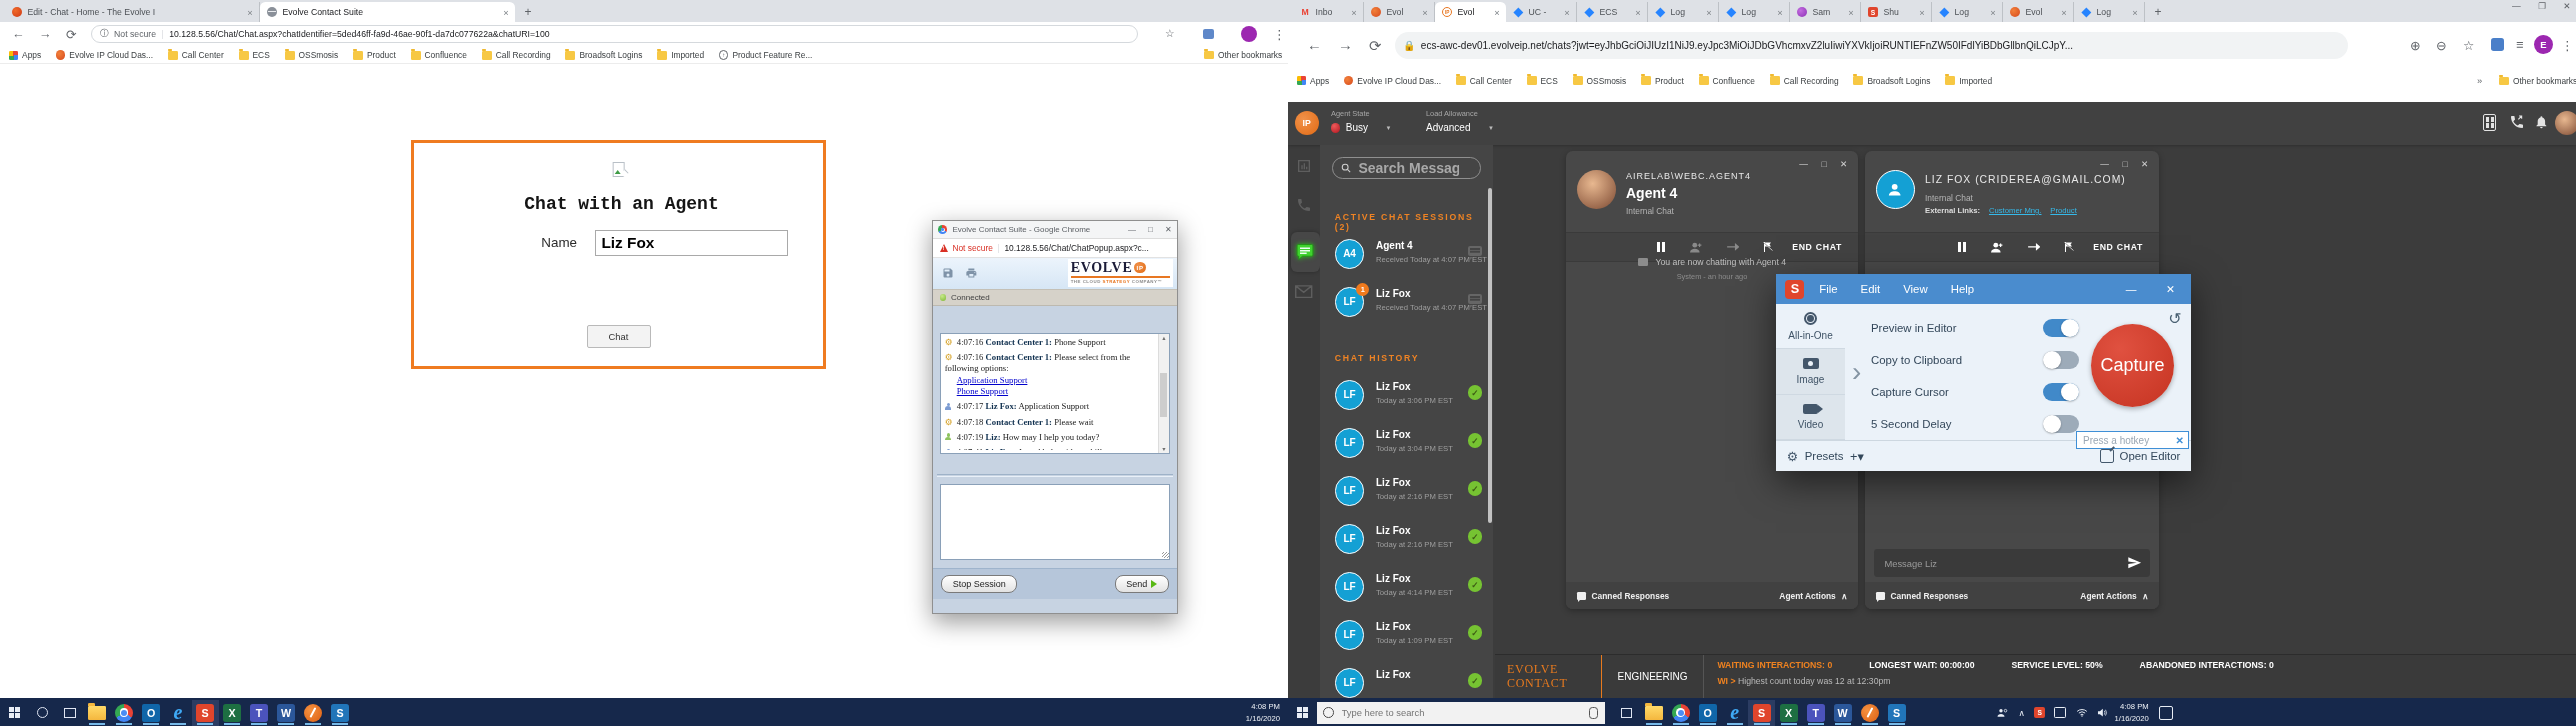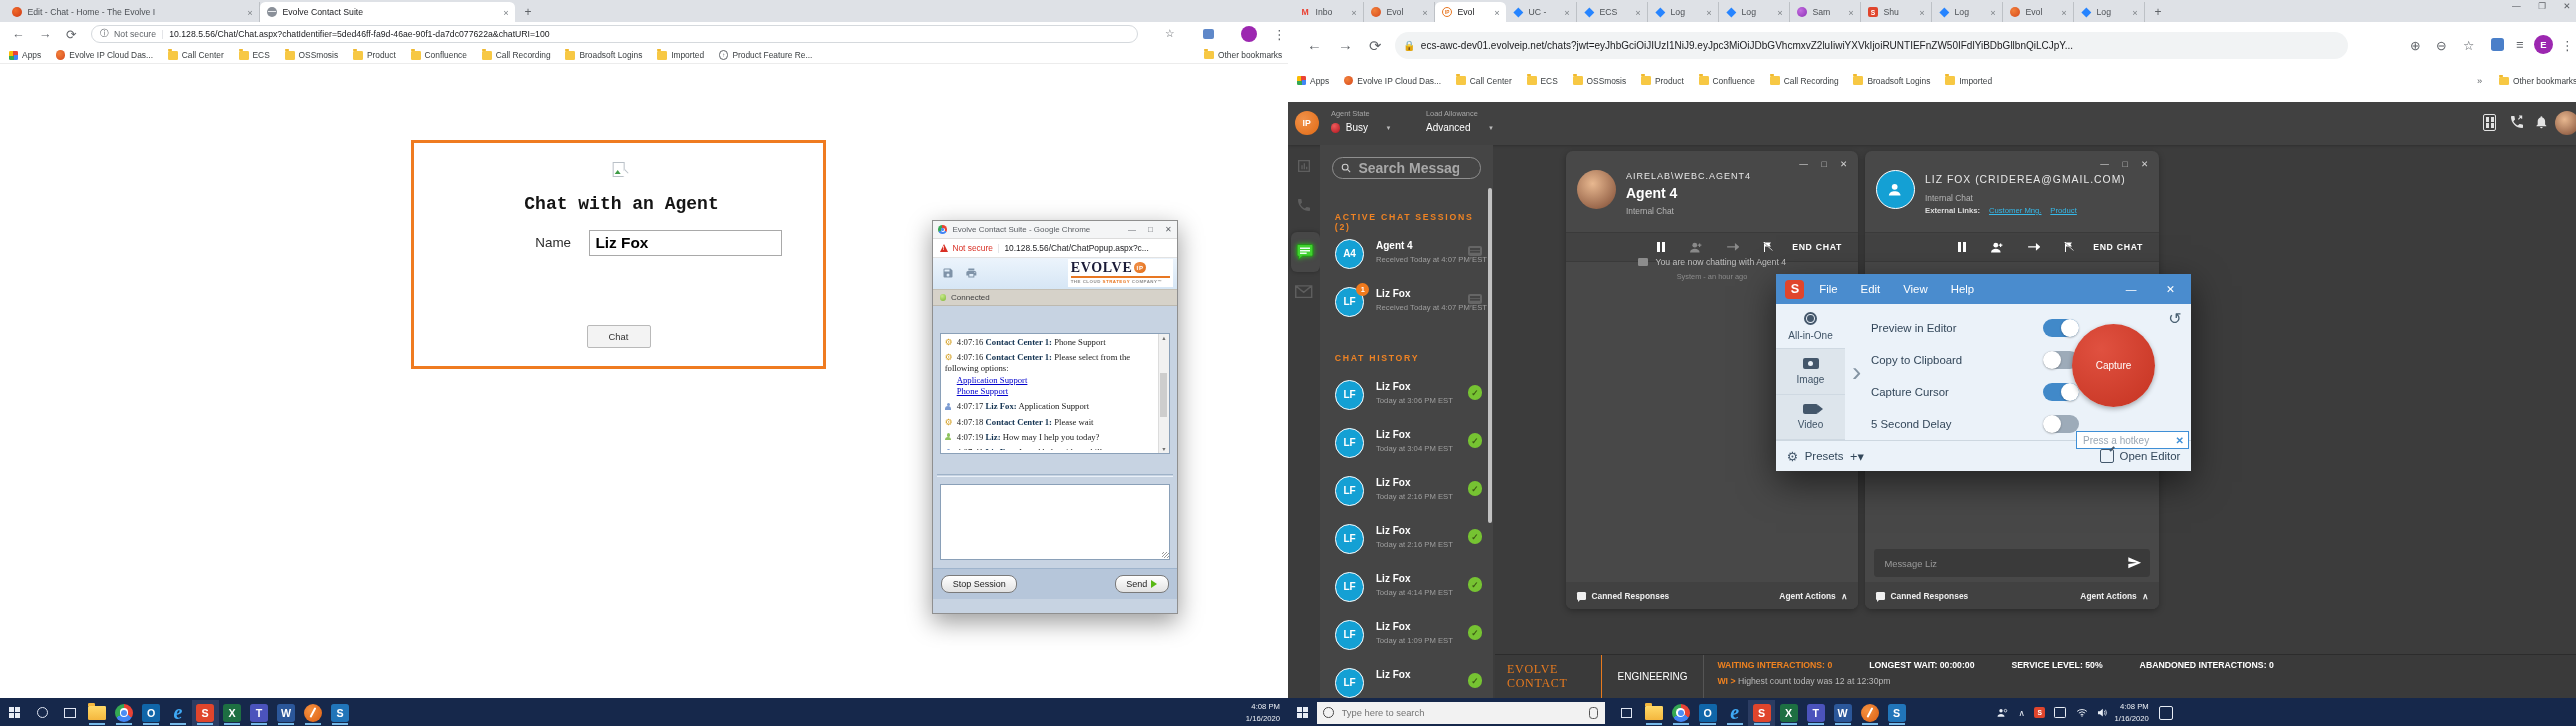--- a/index.html
+++ b/index.html
@@ -46,21 +46,21 @@
   .tabicon.snagit::after{content:"S";}
   .tabicon.globe{border-radius:50%;background:#8a9099;position:relative;}
   .tabicon.globe::after{content:"";position:absolute;left:0.7px;right:0.7px;top:4px;height:1.3px;background:#e8eaed;}
   
   .pagecontent{position:absolute;left:0;top:64px;width:1288px;height:633px;background:#fff;}
   #chatform{position:absolute;left:411px;top:76px;width:409px;height:223px;border:3.4px solid #ef7b20;background:#fff;}
   .brokenimg{position:absolute;left:50%;top:19px;transform:translateX(-50%);width:10.7px;height:13.4px;border:0.7px solid #b9c0c7;background:#fff;}
   .brokenimg::after{content:"";position:absolute;left:1.3px;bottom:2px;border-left:3.4px solid transparent;border-right:3.4px solid transparent;border-bottom:4px solid #3f9c46;}
   .brokenimg::before{content:"";position:absolute;right:-0.7px;bottom:-0.7px;width:4.7px;height:4.7px;background:#fff;border-top:0.7px solid #b9c0c7;transform:rotate(45deg);transform-origin:bottom right;}
   #chatform h1{position:absolute;top:48px;left:0;width:100%;text-align:center;margin:3px;font-size:18px;font-weight:600;color:#151515;font-family:Liberation Mono, monospace;}
-  .frow{position:absolute;left:2px;width:100%;height:28px;padding-left:27px;}
+  .frow{position:absolute;left:8px;width:100%;height:28px;padding-left:27px;}
   .frow label{position:absolute;left:54px;width:101px;text-align:right;font-size:13.4px;color:#2b2b2b;top:5.4px;}
   .frow input{position:absolute;left:173px;width:193px;height:25.5px;border:0.7px solid #a9a9a9;font-size:15.4px;font-weight:700;color:#000;padding:0 5.4px;font-family:"Liberation Sans",sans-serif;box-sizing:border-box;}
   #chatbtn{position:absolute;left:50%;transform:translateX(-50%);top:182px;width:64px;height:23px;background:#f3f3f3;border:0.7px solid #b9b9b9;border-radius:2px;font-size:9.4px;color:#333;}
   
   #popup{position:absolute;left:932px;top:156px;width:246px;height:394px;background:#c7d3e2;border:0.7px solid #8f8f8f;box-shadow:0 8px 23px rgba(0,0,0,.4);box-sizing:border-box;}
   .pop-title{height:17.4px;background:#f4f5f6;border-bottom:0.7px solid #dcdcdc;display:flex;align-items:center;padding:0 5.4px;gap:5.4px;font-size:8px;color:#5a5e63;}
   .pop-title .ctl{margin-left:auto;display:flex;gap:12px;color:#5f6368;font-size:8px;}
   .chromeball{width:8.7px;height:8.7px;border-radius:50%;background:conic-gradient(#ea4335 0 33%,#4285f4 0 66%,#34a853 0);position:relative;flex:none;}
   .chromeball::after{content:"";position:absolute;inset:2.3px;background:#fff;border-radius:50%;}
   .chromeball::before{content:"";position:absolute;inset:3px;background:#4b8cf5;border-radius:50%;z-index:1;}
@@ -223,21 +223,21 @@
   .sni.video::after{content:"";position:absolute;right:-4.7px;top:1.3px;border-left:5.4px solid #44576b;border-top:4px solid transparent;border-bottom:4px solid transparent;}
   .sn-chev{position:absolute;left:76px;top:52px;font-size:28px;color:#8494a3;font-weight:300;}
   .sn-rows{position:absolute;left:95px;top:8px;width:208px;}
   .sn-row{height:32px;display:flex;align-items:center;justify-content:space-between;}
   .sn-label{font-size:11.4px;color:#33475a;}
   .sn-toggle{width:36px;height:18px;border-radius:9.4px;background:#9dabb9;position:relative;flex:none;}
   .sn-toggle .knob{position:absolute;left:0;top:0;width:18px;height:18px;border-radius:50%;background:#fff;box-shadow:0 0.7px 2px rgba(0,0,0,.3);}
   .sn-toggle.on{background:#4189c9;}
   .sn-toggle.on .knob{left:18px;}
   .sn-reset{position:absolute;right:9.4px;top:5.4px;font-size:16px;color:#4a6172;}
-  .sn-capture{position:absolute;left:296px;top:20px;width:83px;height:83px;border-radius:50%;background:radial-gradient(circle at 35% 30%,#e05140,#c53321);color:#fff;font-size:10px;display:flex;align-items:center;justify-content:center;box-shadow:0 2px 5.4px rgba(0,0,0,.3);text-align:right;}
+  .sn-capture{position:absolute;left:315px;top:20px;width:83px;height:83px;border-radius:50%;background:radial-gradient(circle at 35% 30%,#e05140,#c53321);color:#fff;font-size:18px;display:flex;align-items:center;justify-content:center;box-shadow:0 2px 5.4px rgba(0,0,0,.3);text-align:right;}
   .sn-hotkey{position:absolute;left:300px;top:127px;width:113px;height:18px;border:1.3px solid #3f8fd6;background:#fff;display:flex;align-items:center;box-sizing:border-box;padding:0 4px;gap:2.7px;}
   .sn-hotkey input{border:none;outline:none;flex:1;font-size:10px;color:#333;width:74px;}
   .sn-hotkey input::placeholder{color:#9aa7b4;}
   .sn-hotkey .x{color:#3f8fd6;font-size:10px;font-weight:700;}
   .sn-bottom{height:30px;background:#ebf2f9;border-top:0.7px solid #cdd7e0;display:flex;align-items:center;padding:0 10.7px;gap:6.7px;font-size:11.4px;color:#33475a;}
   .sn-gear{font-size:12.7px;color:#44586c;}
   .sn-plus{font-size:12.7px;}
   .sn-open{margin-left:auto;display:flex;align-items:center;gap:6px;}
   .sn-editic{width:11.4px;height:11.4px;border:1.3px solid #44586c;border-radius:2px;position:relative;}
   .sn-editic::after{content:"";position:absolute;right:-2.7px;top:-2.7px;width:6px;height:1.7px;background:#44586c;transform:rotate(-45deg);}

